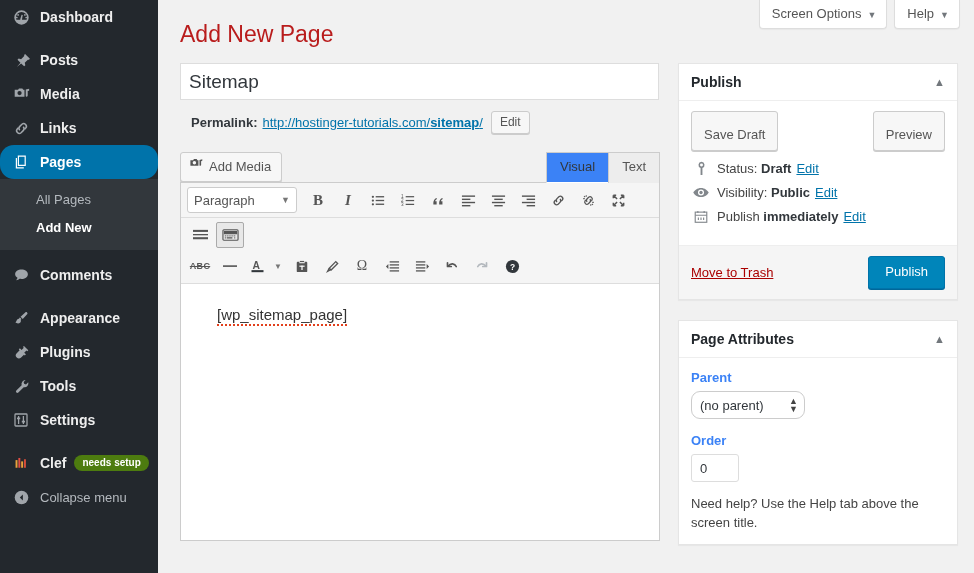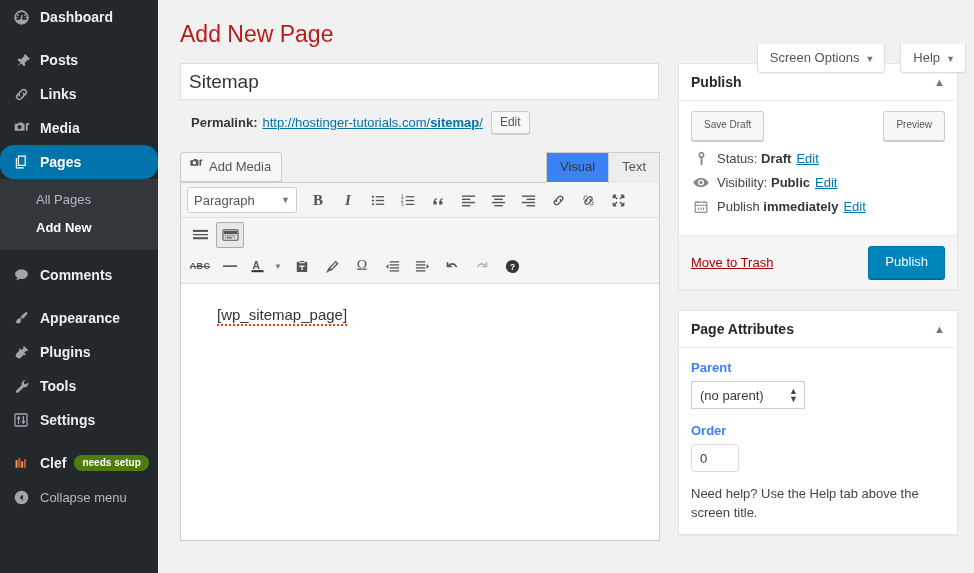--- a/index.html
+++ b/index.html
@@ -62,22 +62,22 @@
   }
   .collapse .ico { color: #a0a5aa; }
   .collapse { color: #b4b9be; font-weight: normal; font-size: 13px; }
 
   
   .main {
     flex: 1; height: 573px; position: relative;
     background: #f1f1f1; overflow: hidden;
   }
   .screen-meta {
-    position: absolute; top: 0; right: 8px;
-    display: flex; gap: 12px; margin-top: 44px;
+    position: absolute; top: 0; right: 14px;
+    display: flex; gap: 4px;
   }
   .meta-tab {
     background: #fff; border: 1px solid #ddd; border-top: none;
     border-radius: 0 0 4px 4px;
     padding: 6px 10px 7px 12px;
     font-size: 13px; color: #555;
     margin-left: 3px;
     box-shadow: 0 1px 1px rgba(0,0,0,.04);
   }
   .meta-tab .caret { font-size: 9px; margin-left: 6px; color: #72777c; }
@@ -183,21 +183,21 @@
     padding: 10px 12px; border-bottom: 1px solid #eee;
   }
   .panel-title { font-size: 14px; font-weight: bold; color: #23282d; }
   .toggle-arrow { color: #72777c; font-size: 11px; }
   .panel-body { padding: 10px 12px 12px 12px; }
 
   .pub-row1 { display: flex; justify-content: space-between; align-items: center; margin-bottom: 10px; }
   .btn-sec {
     background: #f7f7f7; border: 1px solid #ccc; border-radius: 3px;
     box-shadow: 0 1px 0 #ccc; color: #555;
-    font-size: 10px; padding: 4px 12px 6px 12px; line-height: 18px;
+    font-size: 13px; padding: 14px 12px 6px 12px; line-height: 18px;
   }
   .misc-line {
     display: flex; align-items: center;
     font-size: 13px; color: #444; margin: 9px 0;
   }
   .misc-line .ico {
     width: 20px; margin-right: 6px; color: #82878c;
     display: inline-flex; justify-content: center;
   }
   .misc-line b { font-weight: bold; color: #32373c; }
@@ -211,21 +211,21 @@
   .btn-primary {
     background: #0085ba; border: 1px solid #0073aa; border-radius: 3px;
     color: #fff; font-size: 13px; font-weight: normal;
     padding: 6px 16px 7px 16px; line-height: 18px;
     box-shadow: 0 1px 0 #006799;
   }
   .field-label { font-size: 13px; font-weight: bold; color: #3b82f6; margin: 2px 0 6px 0; }
   .select-box {
     display: inline-flex; align-items: center; justify-content: space-between;
     min-width: 114px; height: 28px;
-    background: #fff; border: 1px solid #ccc; border-radius: 0;
+    background: #fff; border: 1px solid #ccc; border-radius: 9px;
     font-size: 13px; color: #32373c; padding: 0 6px 0 8px;
     margin-bottom: 12px;
   }
   .select-box .spin { font-size: 9px; line-height: 8px; color: #444; margin-left: 10px; text-align: center; }
   .num-input {
     width: 48px; height: 28px; background: #fff;
     border: 1px solid #ddd; border-radius: 3px;
     font-size: 13px; color: #32373c; padding: 0 8px;
     line-height: 26px; margin-bottom: 12px;
   }
@@ -253,35 +253,35 @@
       <span class="ico">
         <svg width="17" height="17" viewBox="0 0 20 20" fill="currentColor">
             <path d="M14.2 2.3l-1.4 1.4.7.7-4 4-2.8-.7-1.4 1.4 3.5 3.5-4.3 5.1 5.1-4.3 3.5 3.5 1.4-1.4-.7-2.8 4-4 .7.7 1.4-1.4-5.7-5.7z"></path>
           </svg>
       </span>
       <span>Posts</span>
     </div>
 
     <div class="menu-item">
       <span class="ico">
+        <svg width="17" height="17" viewBox="0 0 20 20" fill="currentColor">
+            <path d="M2 4.5h4l1-1.5h4l1 1.5h1.5v8H2v-8zm5.7 1.3a2.5 2.5 0 100 5 2.5 2.5 0 000-5zM15 4.2v7.5c0 .7.6 1.1 1.3.9.6-.2 1-.7 1-1.3V6l1.7-.5V3.3L15 4.2z"></path>
+          </svg>
+      </span>
+      <span>Media</span>
+    </div>
+
+    <div class="menu-item">
+      <span class="ico">
         <svg width="17" height="17" viewBox="0 0 20 20" fill="none" stroke="currentColor" stroke-width="1.8">
             <path d="M8 12a3.2 3.2 0 010-4.5l2.5-2.5a3.2 3.2 0 014.5 4.5l-1.3 1.3"></path>
             <path d="M12 8a3.2 3.2 0 010 4.5L9.5 15A3.2 3.2 0 015 10.5l1.3-1.3"></path>
           </svg>
       </span>
       <span>Links</span>
-    </div>
-
-    <div class="menu-item">
-      <span class="ico">
-        <svg width="17" height="17" viewBox="0 0 20 20" fill="currentColor">
-            <path d="M2 4.5h4l1-1.5h4l1 1.5h1.5v8H2v-8zm5.7 1.3a2.5 2.5 0 100 5 2.5 2.5 0 000-5zM15 4.2v7.5c0 .7.6 1.1 1.3.9.6-.2 1-.7 1-1.3V6l1.7-.5V3.3L15 4.2z"></path>
-          </svg>
-      </span>
-      <span>Media</span>
     </div>
 
     <div class="menu-item active">
       <span class="ico">
         <svg width="16" height="16" viewBox="0 0 20 20" fill="currentColor">
             <path d="M6 2v13h10V2H6zm1.5 1.5h7V13.5h-7V3.5zM3.5 5v13h10v-1.5h-8.5V5h-1.5z"></path>
           </svg>
       </span>
       <span>Pages</span>
     </div>

